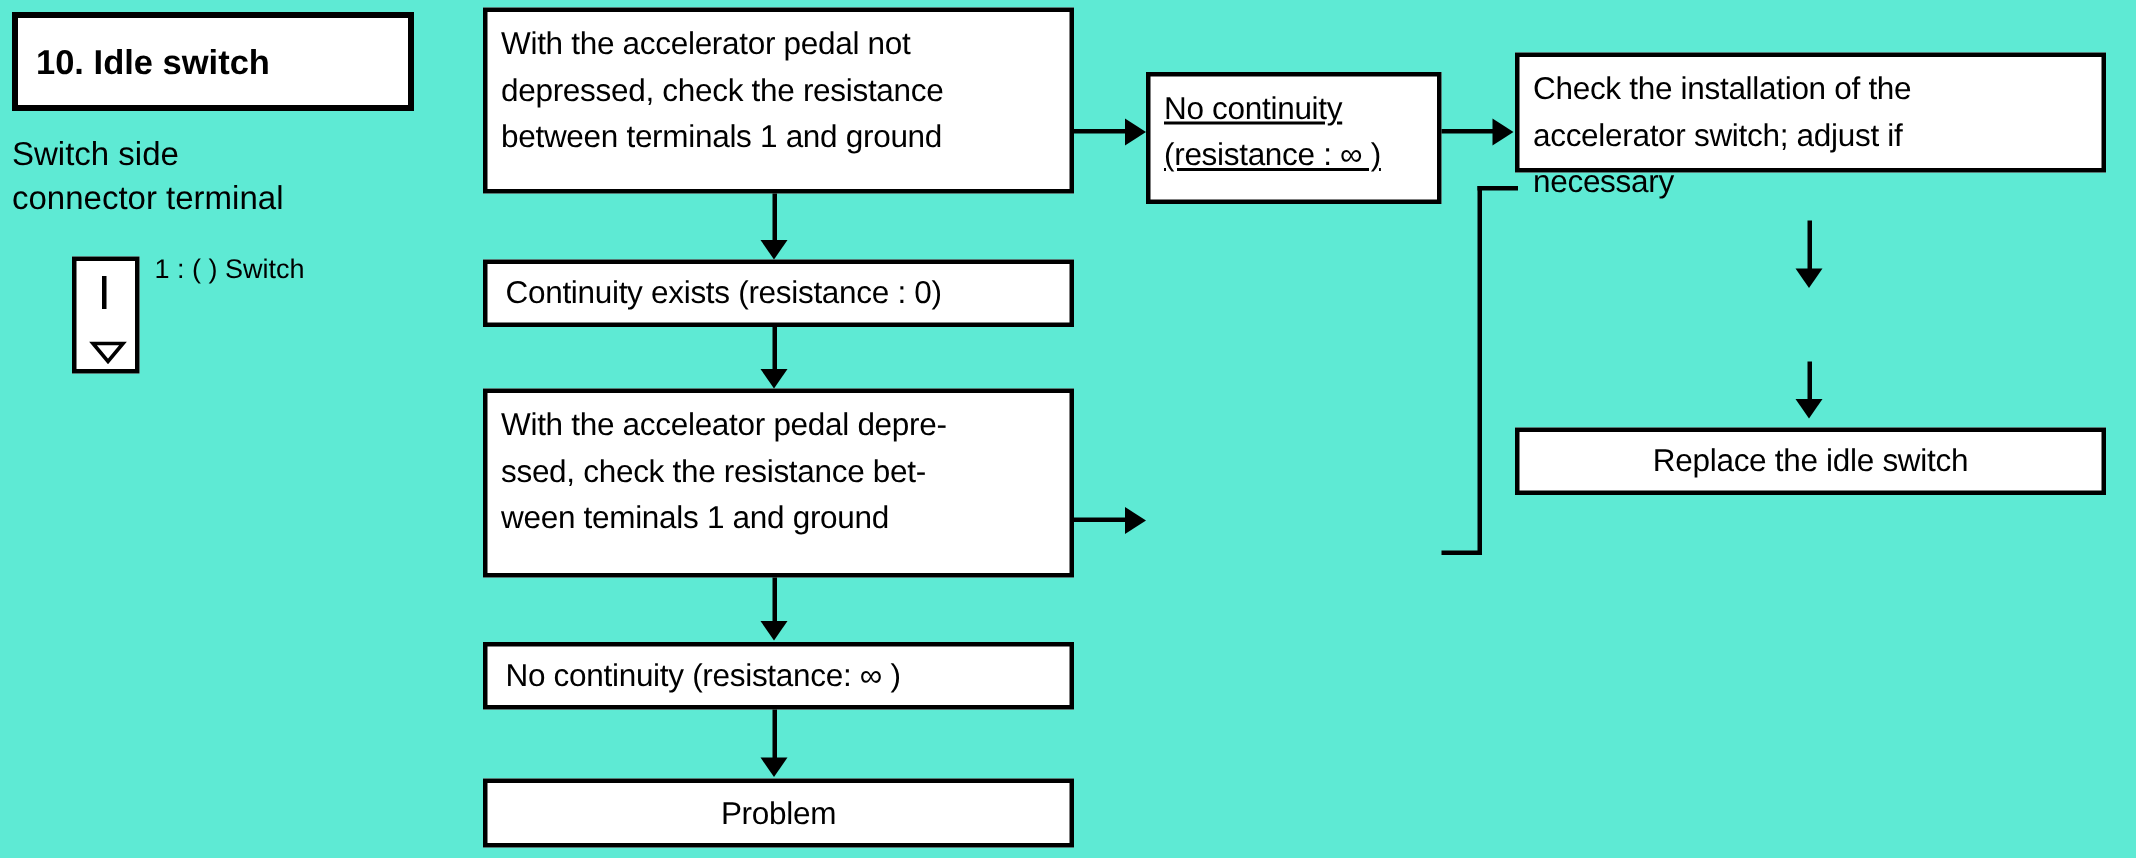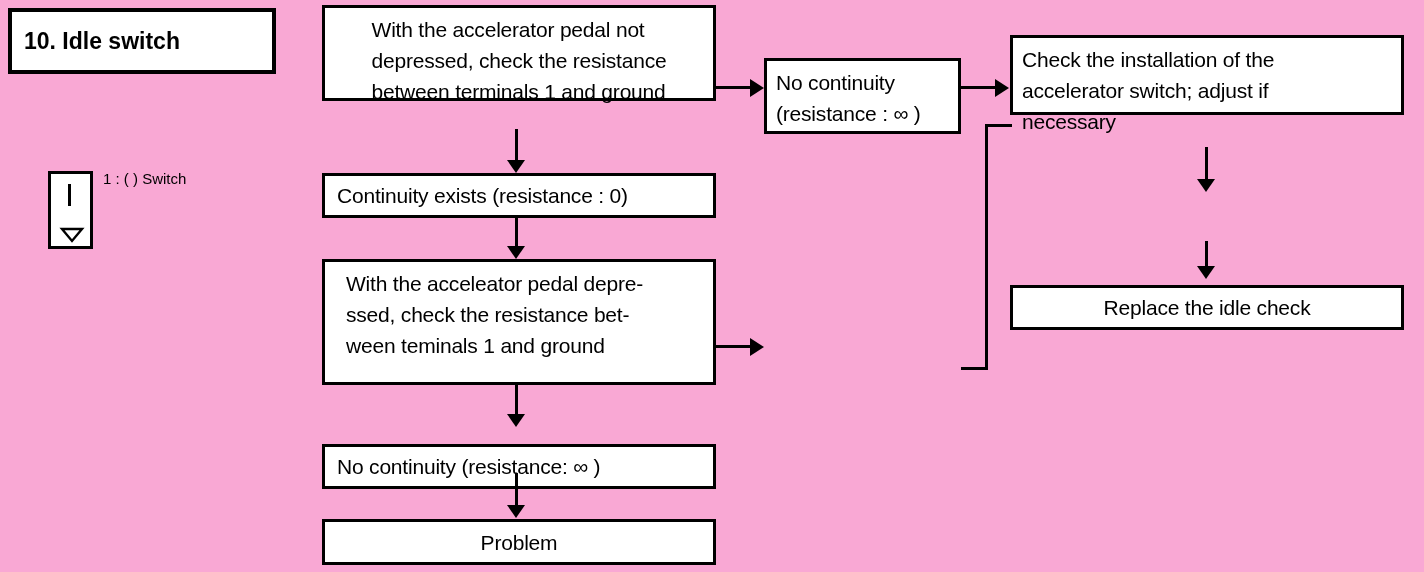--- a/index.html
+++ b/index.html
@@ -6,21 +6,21 @@
   html,body{margin:0;padding:0;background:#ffffff;}
   body{
     font-family:"Liberation Sans","DejaVu Sans",sans-serif;
     color:#000000;
     -webkit-font-smoothing:none;
   }
   #canvas{
     position:relative;
     width:1424px;
     height:572px;
-    background:#f9a8d4;
+    background:#5eead4;
     overflow:hidden;
   }
 
   
   .box{
     position:absolute;
     box-sizing:border-box;
     border:3px solid #000;
     background:#fff;
     display:flex;
@@ -56,21 +56,21 @@
 
   
   .label{
     position:absolute;
     font-size:22px;
     line-height:29px;
     white-space:pre-line;
   }
   .small-label{
     position:absolute;
-    font-size:15px;
+    font-size:18px;
     line-height:18px;
     white-space:pre;
   }
 
   
   .connector-rect{
     position:absolute;
     box-sizing:border-box;
     border:3px solid #000;
     background:#fff;
@@ -100,69 +100,71 @@
 </style>
 </head>
 <body>
 
 <div id="canvas">
 
   <div class="title-box" style="left:8px;top:8px;width:268px;height:66px;">
     <span class="txt">10. Idle switch</span>
   </div>
 
+  <div class="label" style="left:8px;top:88px;width:260px;">Switch side
+connector terminal</div>
 
   <div class="connector-rect" style="left:48px;top:171px;width:45px;height:78px;">
     <div class="pin" style="left:17px;top:10px;width:3px;height:22px;"></div>
     <svg width="39" height="22" style="position:absolute;left:1px;top:50px;">
       <polygon points="10,5 30,5 20,17" fill="none" stroke="#000" stroke-width="2.4"></polygon>
     </svg>
   </div>
 
   <div class="small-label" style="left:103px;top:170px;">1 : ( ) Switch</div>
 
-  <div class="box pad-top" style="left:322px;top:5px;width:394px;height:96px;align-items:center;">
+  <div class="box pad-top" style="left:322px;top:5px;width:394px;height:124px;">
     <div class="txt">With the accelerator pedal not
 depressed, check the resistance
 between terminals 1 and ground</div>
   </div>
 
   <div class="box center" style="left:322px;top:173px;width:394px;height:45px;">
     <div class="txt" style="text-align:left;padding-left:12px;">Continuity exists (resistance : 0)</div>
   </div>
 
-  <div class="box pad-top" style="left:322px;top:259px;width:394px;height:126px;padding-left:12px;">
+  <div class="box pad-top" style="left:322px;top:259px;width:394px;height:126px;">
     <div class="txt">With the acceleator pedal depre-
 ssed, check the resistance bet-
 ween teminals 1 and ground</div>
   </div>
 
-  <div class="box center" style="left:322px;top:428px;width:394px;height:45px;margin-top:16px;">
+  <div class="box center" style="left:322px;top:428px;width:394px;height:45px;">
     <div class="txt" style="text-align:left;padding-left:12px;">No continuity (resistance: ∞ )</div>
   </div>
 
   <div class="box center" style="left:322px;top:519px;width:394px;height:46px;">
     <div class="txt">Problem</div>
   </div>
 
-  <div class="box pad-top" style="left:764px;top:58px;width:197px;height:76px;">
+  <div class="box pad-top" style="left:764px;top:48px;width:197px;height:88px;text-decoration:underline;">
     <div class="txt">No continuity
 (resistance : ∞ )</div>
   </div>
 
 
   <div class="box pad-top" style="left:1010px;top:35px;width:394px;height:80px;">
     <div class="txt">Check the installation of the
 accelerator switch; adjust if
 necessary</div>
   </div>
 
 
   <div class="box center" style="left:1010px;top:285px;width:394px;height:45px;">
-    <div class="txt">Replace the idle check</div>
+    <div class="txt">Replace the idle switch</div>
   </div>
 
   <div>
     <div class="vline" style="left:515px;top:129px;height:33px;"></div>
     <div class="arrow-down" style="left:507px;top:160px;"></div>
   </div>
 
   <div>
     <div class="vline" style="left:515px;top:218px;height:30px;"></div>
     <div class="arrow-down" style="left:507px;top:246px;"></div>

